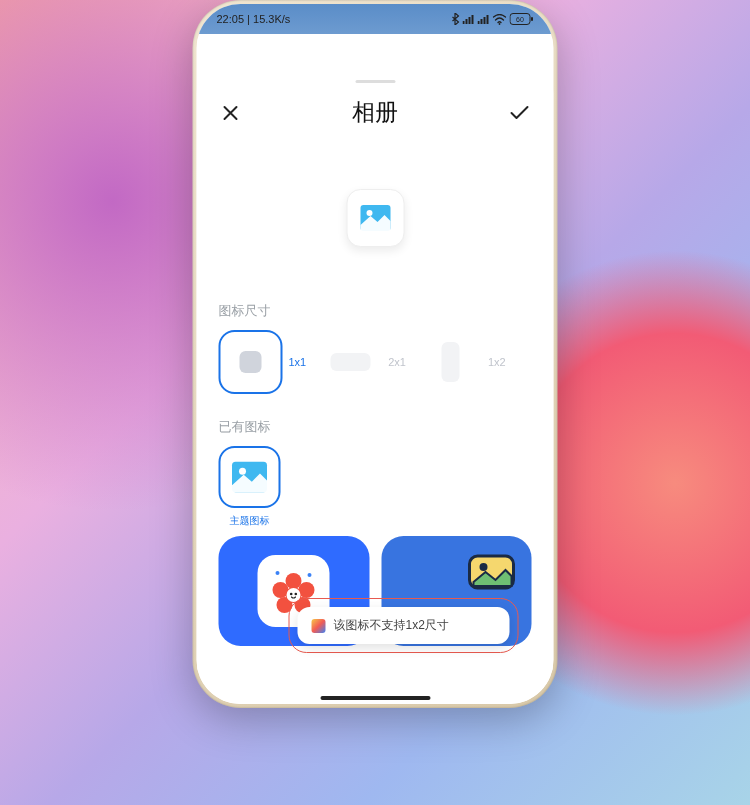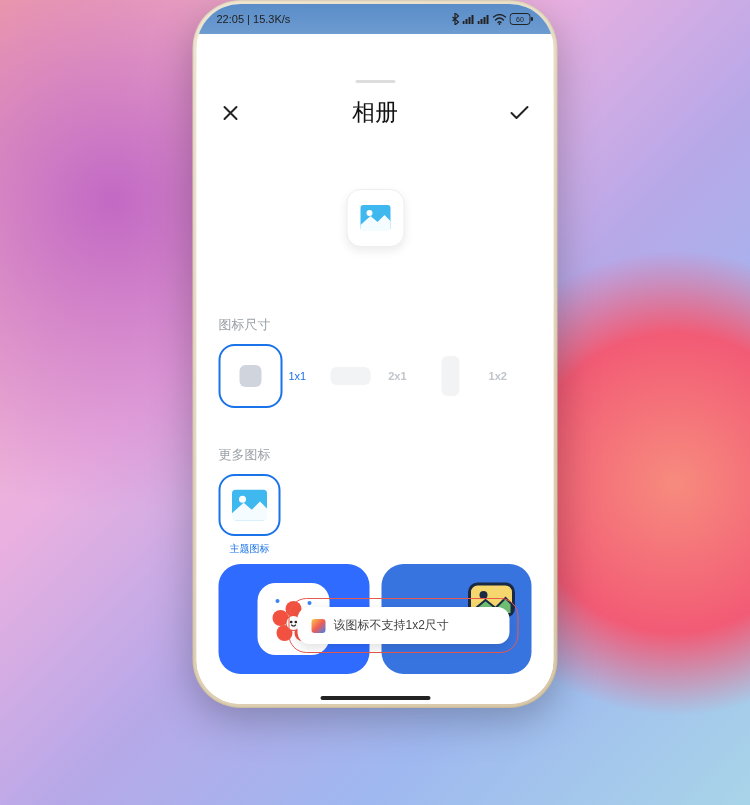--- a/index.html
+++ b/index.html
@@ -91,39 +91,39 @@
     justify-content: center;
   }
   .preview-tile {
     width: 58px; height: 58px;
     border-radius: 14px;
     background: #fff;
     border: 1px solid #eee;
     box-shadow: 0 4px 10px rgba(0,0,0,.08);
     display:flex; align-items:center; justify-content:center;
   }
-  .section-label { font-size: 13px; color: #9aa0a6; margin: 38px 0 10px; }
+  .section-label { font-size: 13px; color: #9aa0a6; margin: 24px 0 10px; }
   .size-row { display:flex; gap: 12px; }
   .size-opt {
     display:flex; flex-direction:row; align-items:center; gap:6px;
     cursor:pointer;
   }
   .size-box {
     width: 64px; height: 64px;
     border-radius: 16px;
     background: #fff;
     border: 2px solid transparent;
     display:flex; align-items:center; justify-content:center;
   }
   .size-box .inner-square { width:22px; height:22px; background:#d0d4dc; border-radius:6px; }
   .size-box .inner-wide  { width:40px; height:18px; background:#f2f3f5; border-radius:6px; }
   .size-box .inner-tall  { width:18px; height:40px; background:#f2f3f5; border-radius:6px; }
   .size-box .inner-big   { width:40px; height:40px; background:#f2f3f5; border-radius:8px; }
   .size-opt.selected .size-box { border-color:#1a73e8; }
-  .size-text { font-size:11px; color:#c0c4cc;font-weight:bold; }
+  .size-text { font-size:11px; color:#c0c4cc; }
   .size-opt.selected .size-text { color:#1a73e8; font-weight:500; }
   .exist-row { display:flex; gap:12px; }
   .exist-tile {
     display:flex; flex-direction:column; align-items:center; gap:6px; cursor:pointer;
   }
   .exist-box {
     width: 62px; height: 62px; border-radius:16px;
     border:2px solid #1a73e8;
     background:#fff;
     display:flex; align-items:center; justify-content:center;
@@ -255,21 +255,21 @@
           <div class="size-text">2x1</div>
         </div>
         <div class="size-opt">
           <div class="size-box">
               <div class="inner-tall"></div>
             </div>
           <div class="size-text">1x2</div>
         </div>
       </div>
 
-      <div class="section-label">更多图标</div>
+      <div class="section-label">已有图标</div>
       <div class="exist-row">
         <div class="exist-tile">
           <div class="exist-box">
             <svg width="42" height="42" viewBox="0 0 36 36">
               <rect x="3" y="5" width="30" height="26" rx="3" fill="#3fb8f0"></rect>
               <circle cx="12" cy="13" r="3" fill="#fff"></circle>
               <path d="M3 25 L13 16 L20 22 L27 15 L33 21 V31 H3 Z" fill="#fff" opacity="0.95"></path>
             </svg>
           </div>
           <div class="exist-text">主题图标</div>

